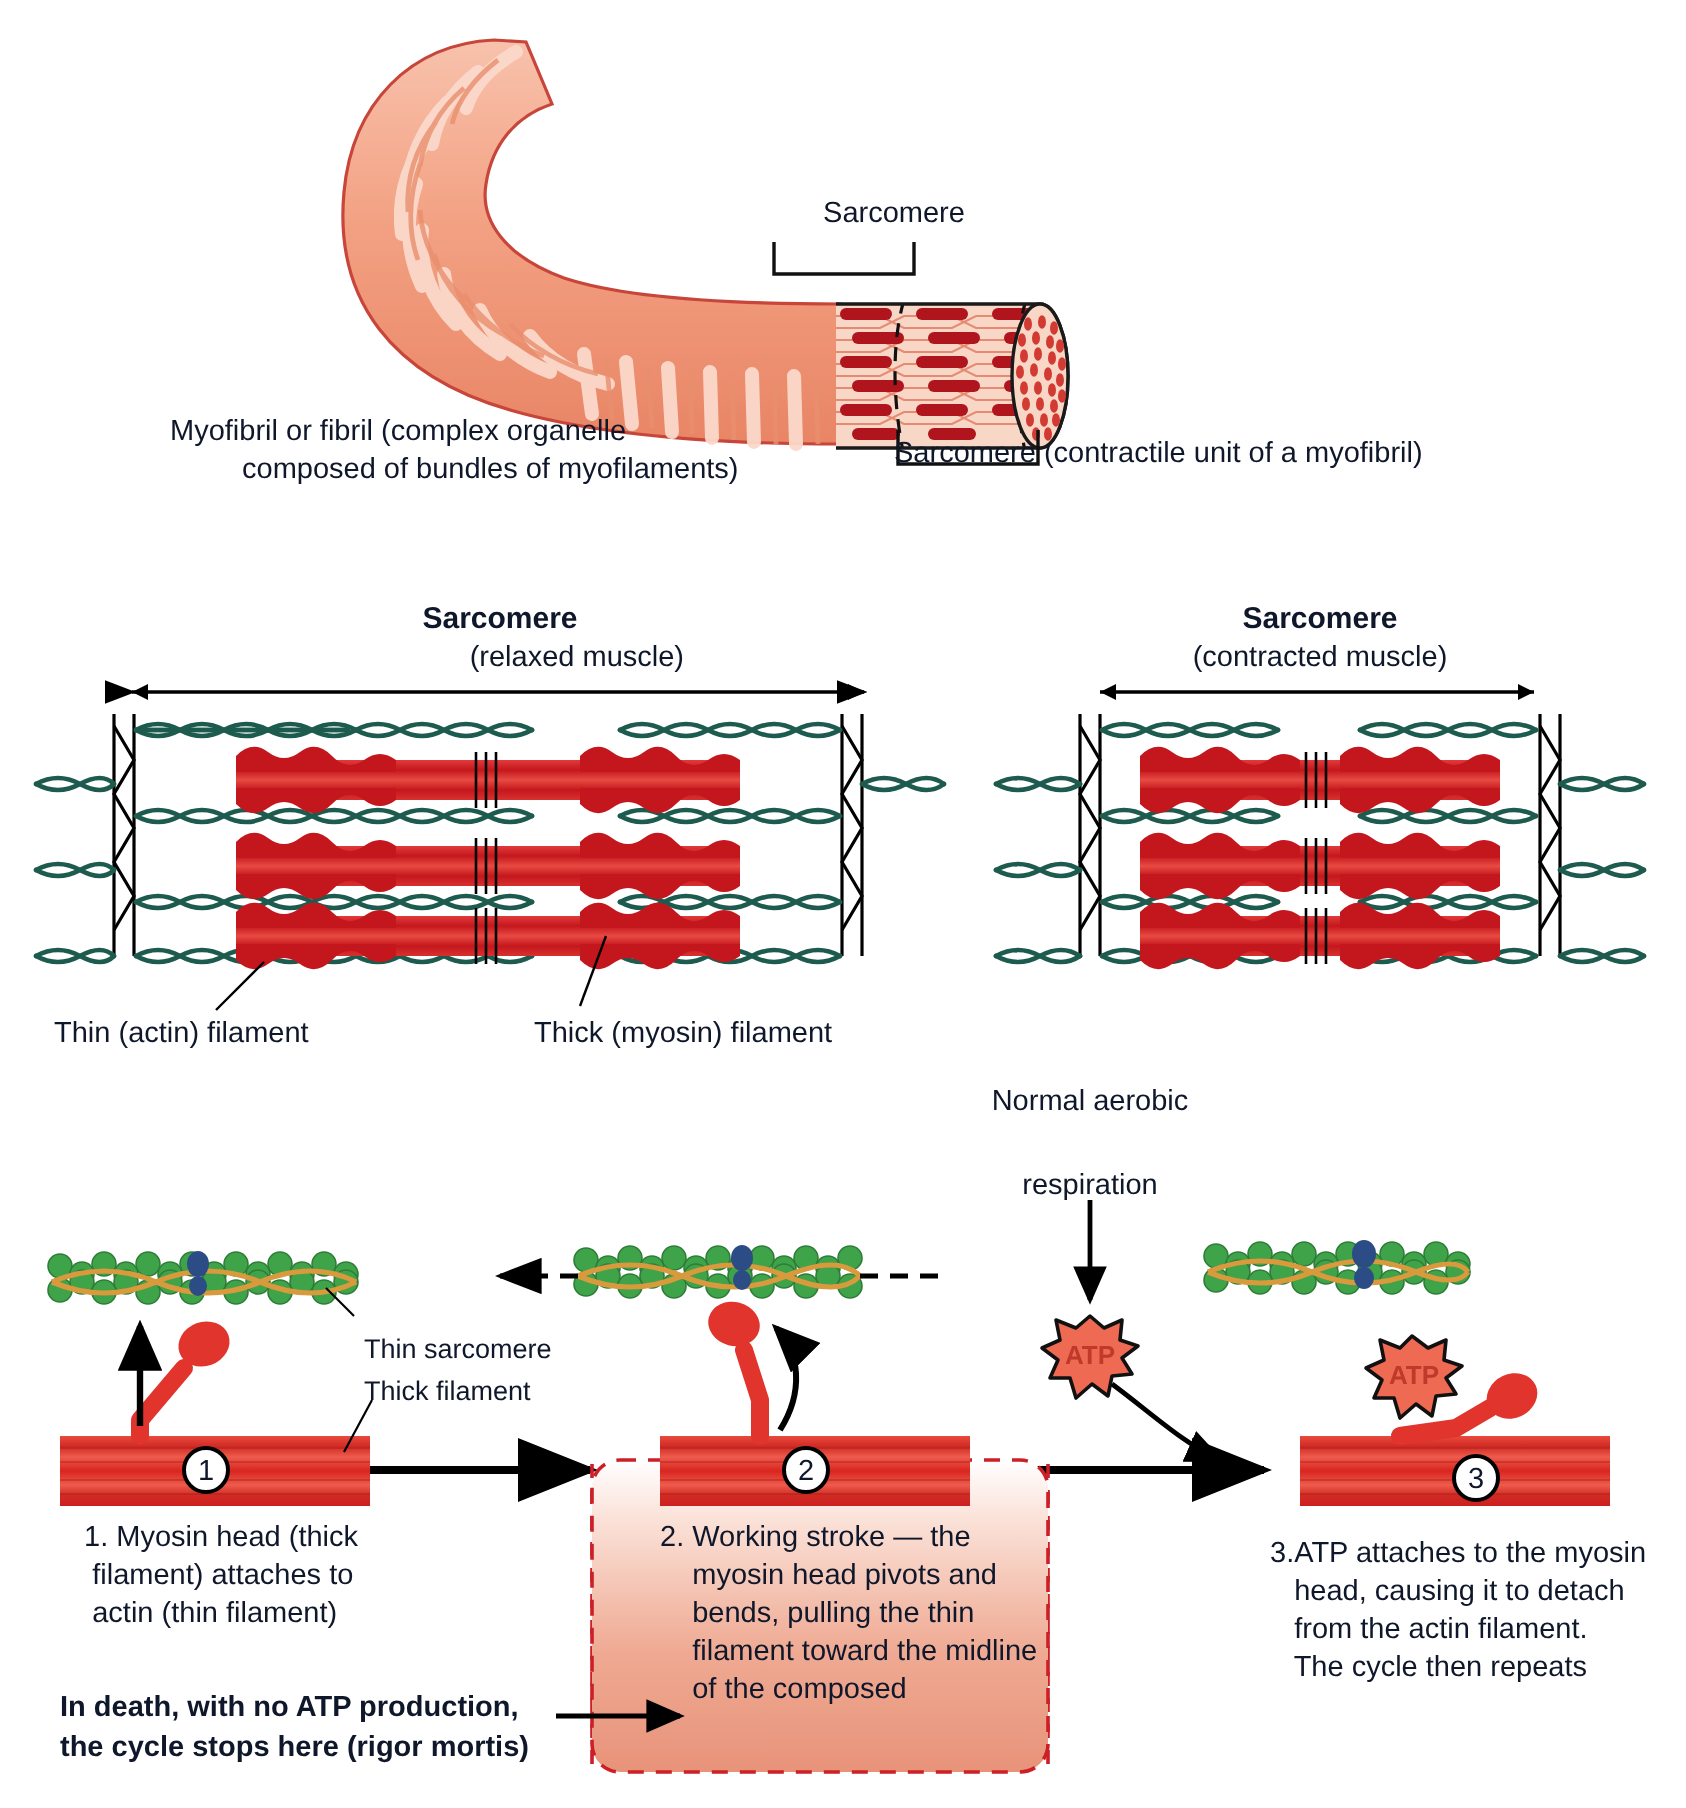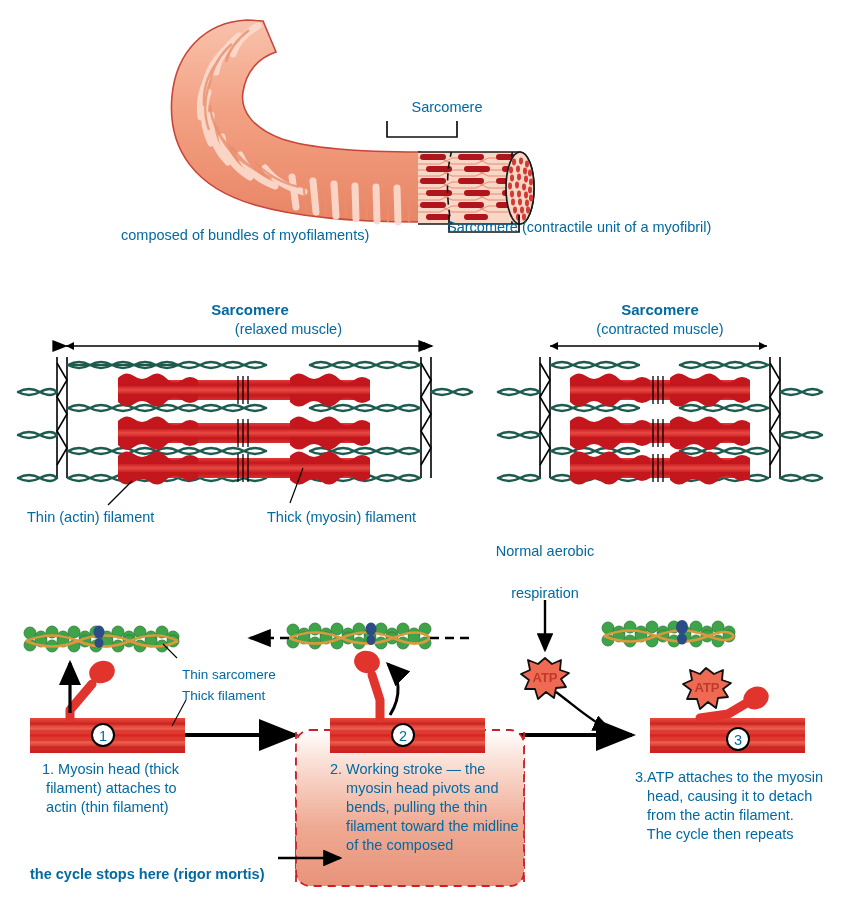--- a/index.html
+++ b/index.html
@@ -3,21 +3,21 @@
 <meta charset="utf-8">
 <style>
   html,body{margin:0;padding:0;background:#fff;}
   body{
     width:843px;height:904px;position:relative;overflow:hidden;
     font-family:"Liberation Sans","DejaVu Sans",sans-serif;
     color:#000;
   }
   .stage{position:absolute;left:0;top:0;width:843px;height:904px;}
   svg{display:block;}
-  .lbl{position:absolute;font-size:14.5px;line-height:1.28;color:#0369a1;white-space:pre;}
+  .lbl{position:absolute;font-size:14.5px;line-height:1.28;color:#0f172a;white-space:pre;}
   .lbl.b{font-weight:bold;}
   .num{font-size:14.5px;}
 </style>
 </head>
 <body>
 
 <div class="stage">
 
 <svg width="843" height="904" viewBox="0 0 843 904">
   <defs>
@@ -610,20 +610,21 @@
   </g>
 
   <line x1="278" y1="858" x2="340" y2="858" stroke="#000" stroke-width="2.4" marker-end="url(#arrHt)"></line>
 
 </svg>
 
 <div class="lbl" style="left:387px;top:98px;width:120px;text-align:center;">Sarcomere</div>
 
 <div class="lbl" style="left:447px;top:218px;">Sarcomere (contractile unit of a myofibril)</div>
 
+<div class="lbl" style="left:85px;top:207px;"><span class="b">Myofibril or fibril</span><span> (complex organelle</span></div>
 <div class="lbl" style="left:85px;top:226px;margin-left:36px;">composed of bundles of myofilaments)</div>
 
 <div class="lbl b" style="left:150px;top:300px;width:200px;text-align:center;font-size:15px;">Sarcomere</div>
 <div class="lbl" style="left:142px;top:320px;width:200px;text-align:right;">(relaxed muscle)</div>
 
 <div class="lbl b" style="left:560px;top:300px;width:200px;text-align:center;font-size:15px;">Sarcomere</div>
 <div class="lbl" style="left:560px;top:320px;width:200px;text-align:center;">(contracted muscle)</div>
 
 <div class="lbl" style="left:27px;top:508px;">Thin (actin) filament</div>
 <div class="lbl" style="left:267px;top:508px;">Thick (myosin) filament</div>
@@ -646,15 +647,16 @@
 <div class="lbl" style="left:330px;top:779px;">    myosin head pivots and</div>
 <div class="lbl" style="left:330px;top:798px;">    bends, pulling the thin</div>
 <div class="lbl" style="left:330px;top:817px;">    filament toward the midline</div>
 <div class="lbl" style="left:330px;top:836px;">    of the composed</div>
 
 <div class="lbl" style="left:635px;top:768px;">3.ATP attaches to the myosin</div>
 <div class="lbl" style="left:635px;top:787px;">   head, causing it to detach</div>
 <div class="lbl" style="left:635px;top:806px;">   from the actin filament.</div>
 <div class="lbl" style="left:635px;top:825px;">   The cycle then repeats</div>
 
+<div class="lbl b" style="left:30px;top:845px;font-size:14.5px;">In death, with no ATP production,</div>
 <div class="lbl b" style="left:30px;top:865px;font-size:14.5px;">the cycle stops here (rigor mortis)</div>
 
 </div>
 
 </body></html>

